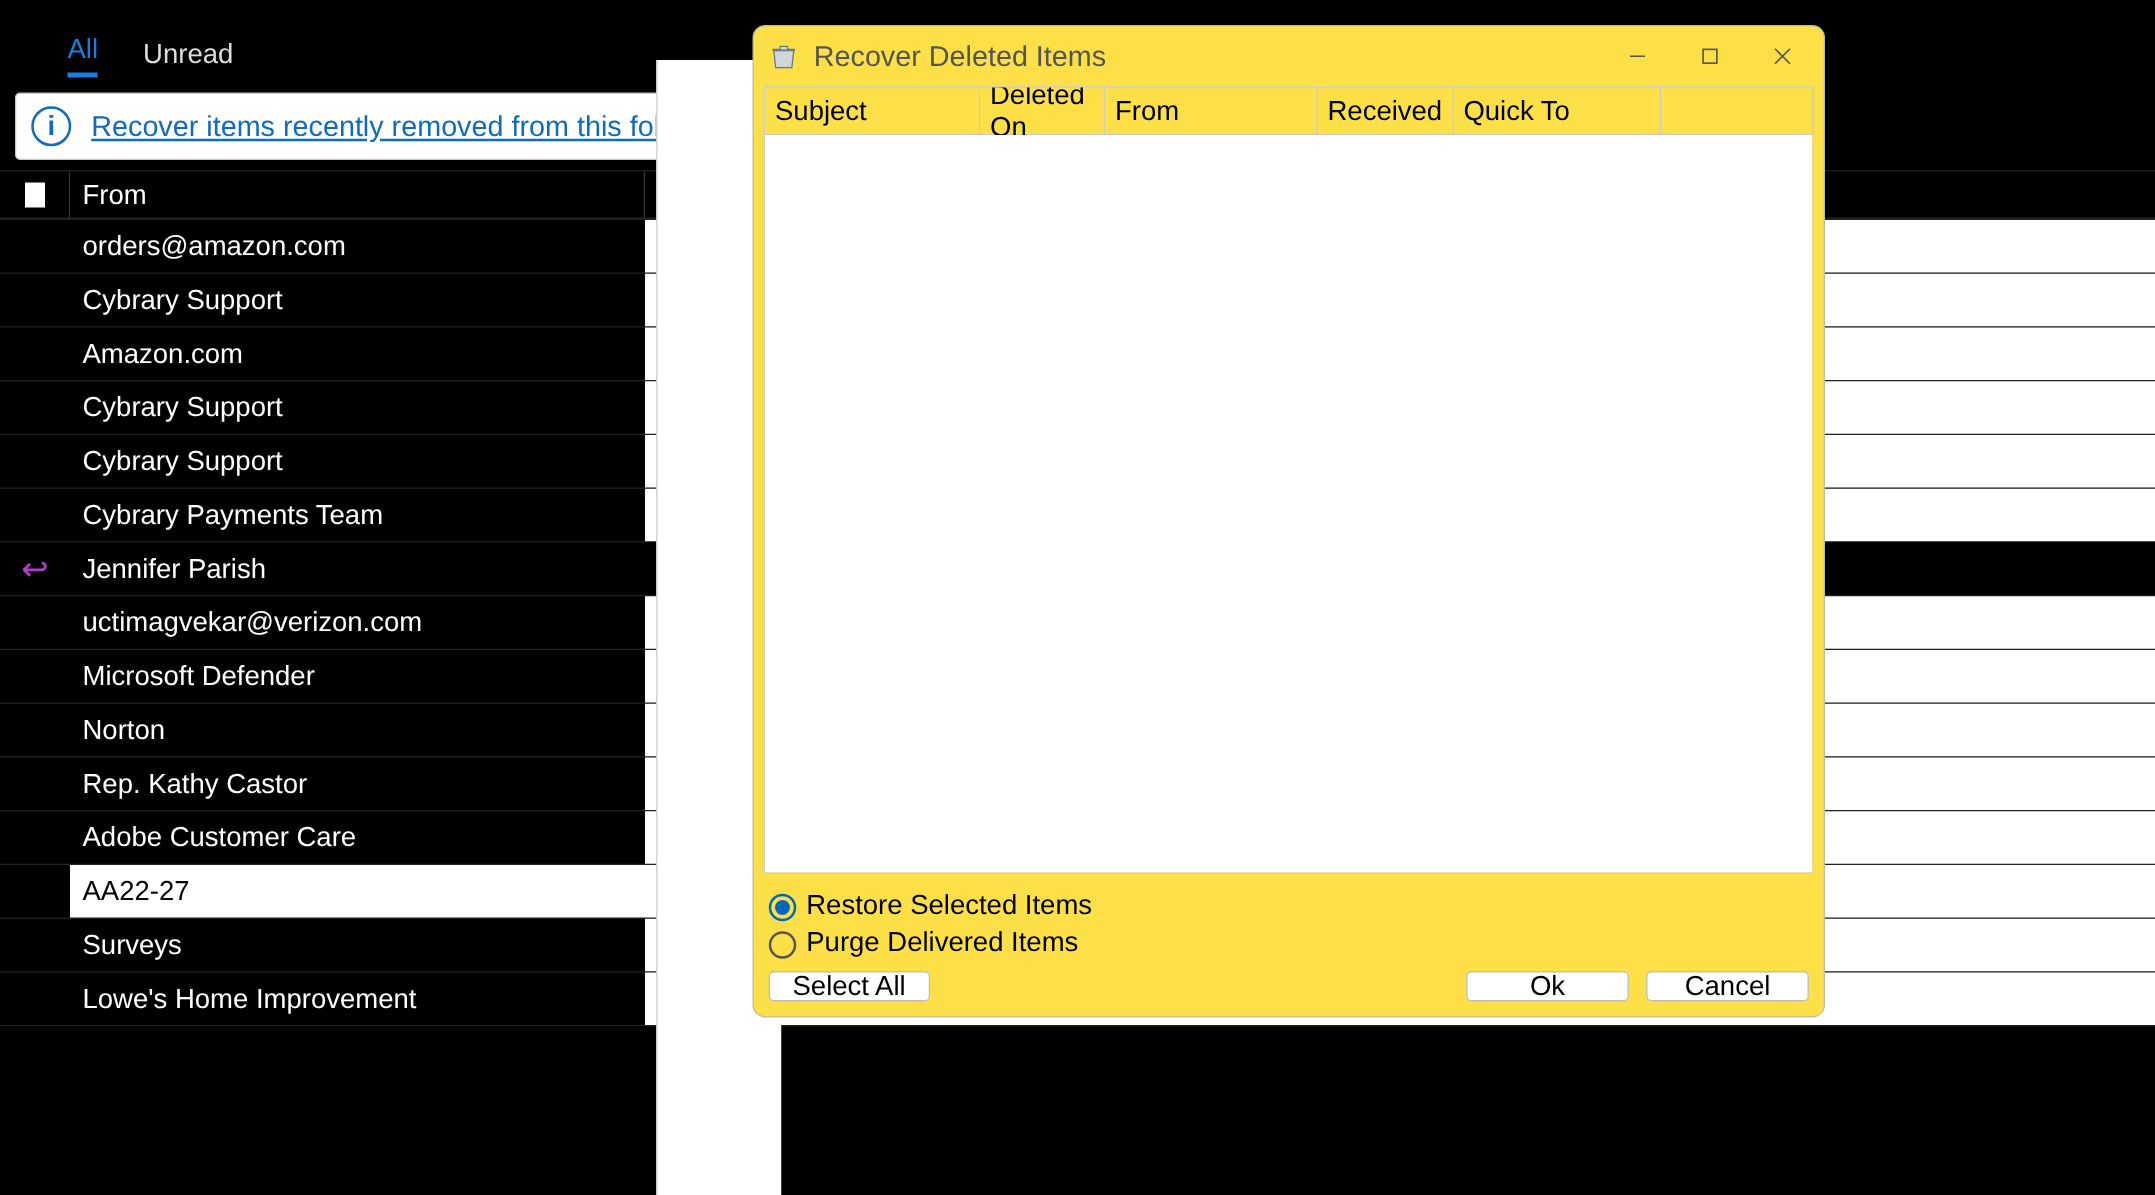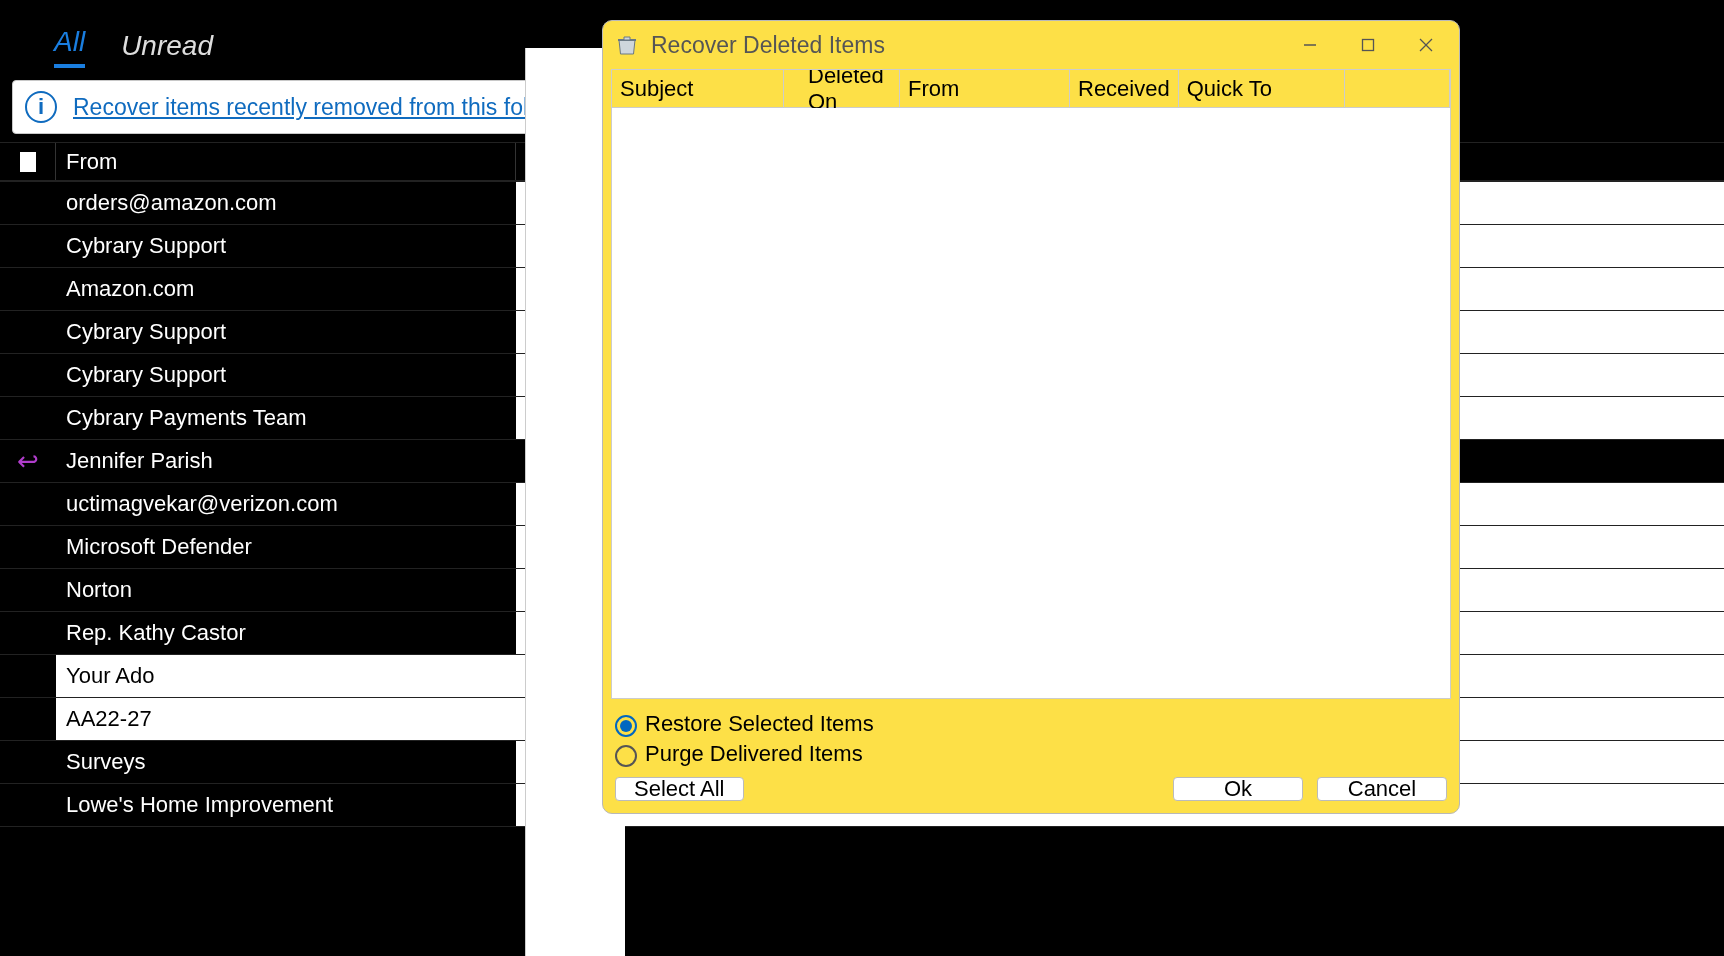--- a/index.html
+++ b/index.html
@@ -24,25 +24,24 @@
     background: #000;
   }
 
   .tabs-row {
     display: flex;
     align-items: flex-end;
     gap: 36px;
     padding: 26px 0 8px 54px;
   }
   .tab {
-    font-size: 28px;
+    font-size: 22px;
     color: #ddd;
     padding-bottom: 6px;
     cursor: pointer;
-    font-style: italic;
   }
   .tab.active {
     color: #1a7ee0;
     border-bottom: 4px solid #1a7ee0;
   }
 
   .recover-banner {
     margin: 4px 12px 8px 12px;
     height: 54px;
     background: #fff;
@@ -211,21 +210,21 @@
     border-bottom: 1px solid #ccc;
   }
   .grid-headers .gh {
     border-right: 1px solid #ccc;
     font-size: 22px;
     color: #000;
     display: flex; align-items:center;
     padding: 0 8px;
   }
   .gh-subject  { flex: 0 0 172px; }
-  .gh-deleted  { flex: 0 0 100px; margin-left: 16px; }
+  .gh-deleted  { flex: 0 0 100px; }
   .gh-from     { flex: 0 0 170px; }
   .gh-received { flex: 0 0 104px; }
   .gh-sent     { flex: 0 0 166px; }
   .gh-extra    { flex: 1; border-right: none; }
 
   .grid-body {
     flex: 1;
     background: #fff;
   }
 
@@ -353,20 +352,21 @@
         <div class="row-from">Norton</div>
         <div class="row-subject">Your Sep</div>
       </div>
       <div class="mail-row">
         <div class="row-icon"></div>
         <div class="row-from">Rep. Kathy Castor</div>
         <div class="row-subject">Hurrican</div>
       </div>
       <div class="mail-row">
         <div class="row-icon"></div>
+        <div class="row-from">Adobe Customer Care</div>
         <div class="row-subject">Your Ado</div>
       </div>
       <div class="mail-row">
         <div class="row-icon"></div>
         <div class="row-subject">AA22-27</div>
       </div>
       <div class="mail-row">
         <div class="row-icon"></div>
         <div class="row-from">Surveys</div>
         <div class="row-subject">Quick stu</div>

